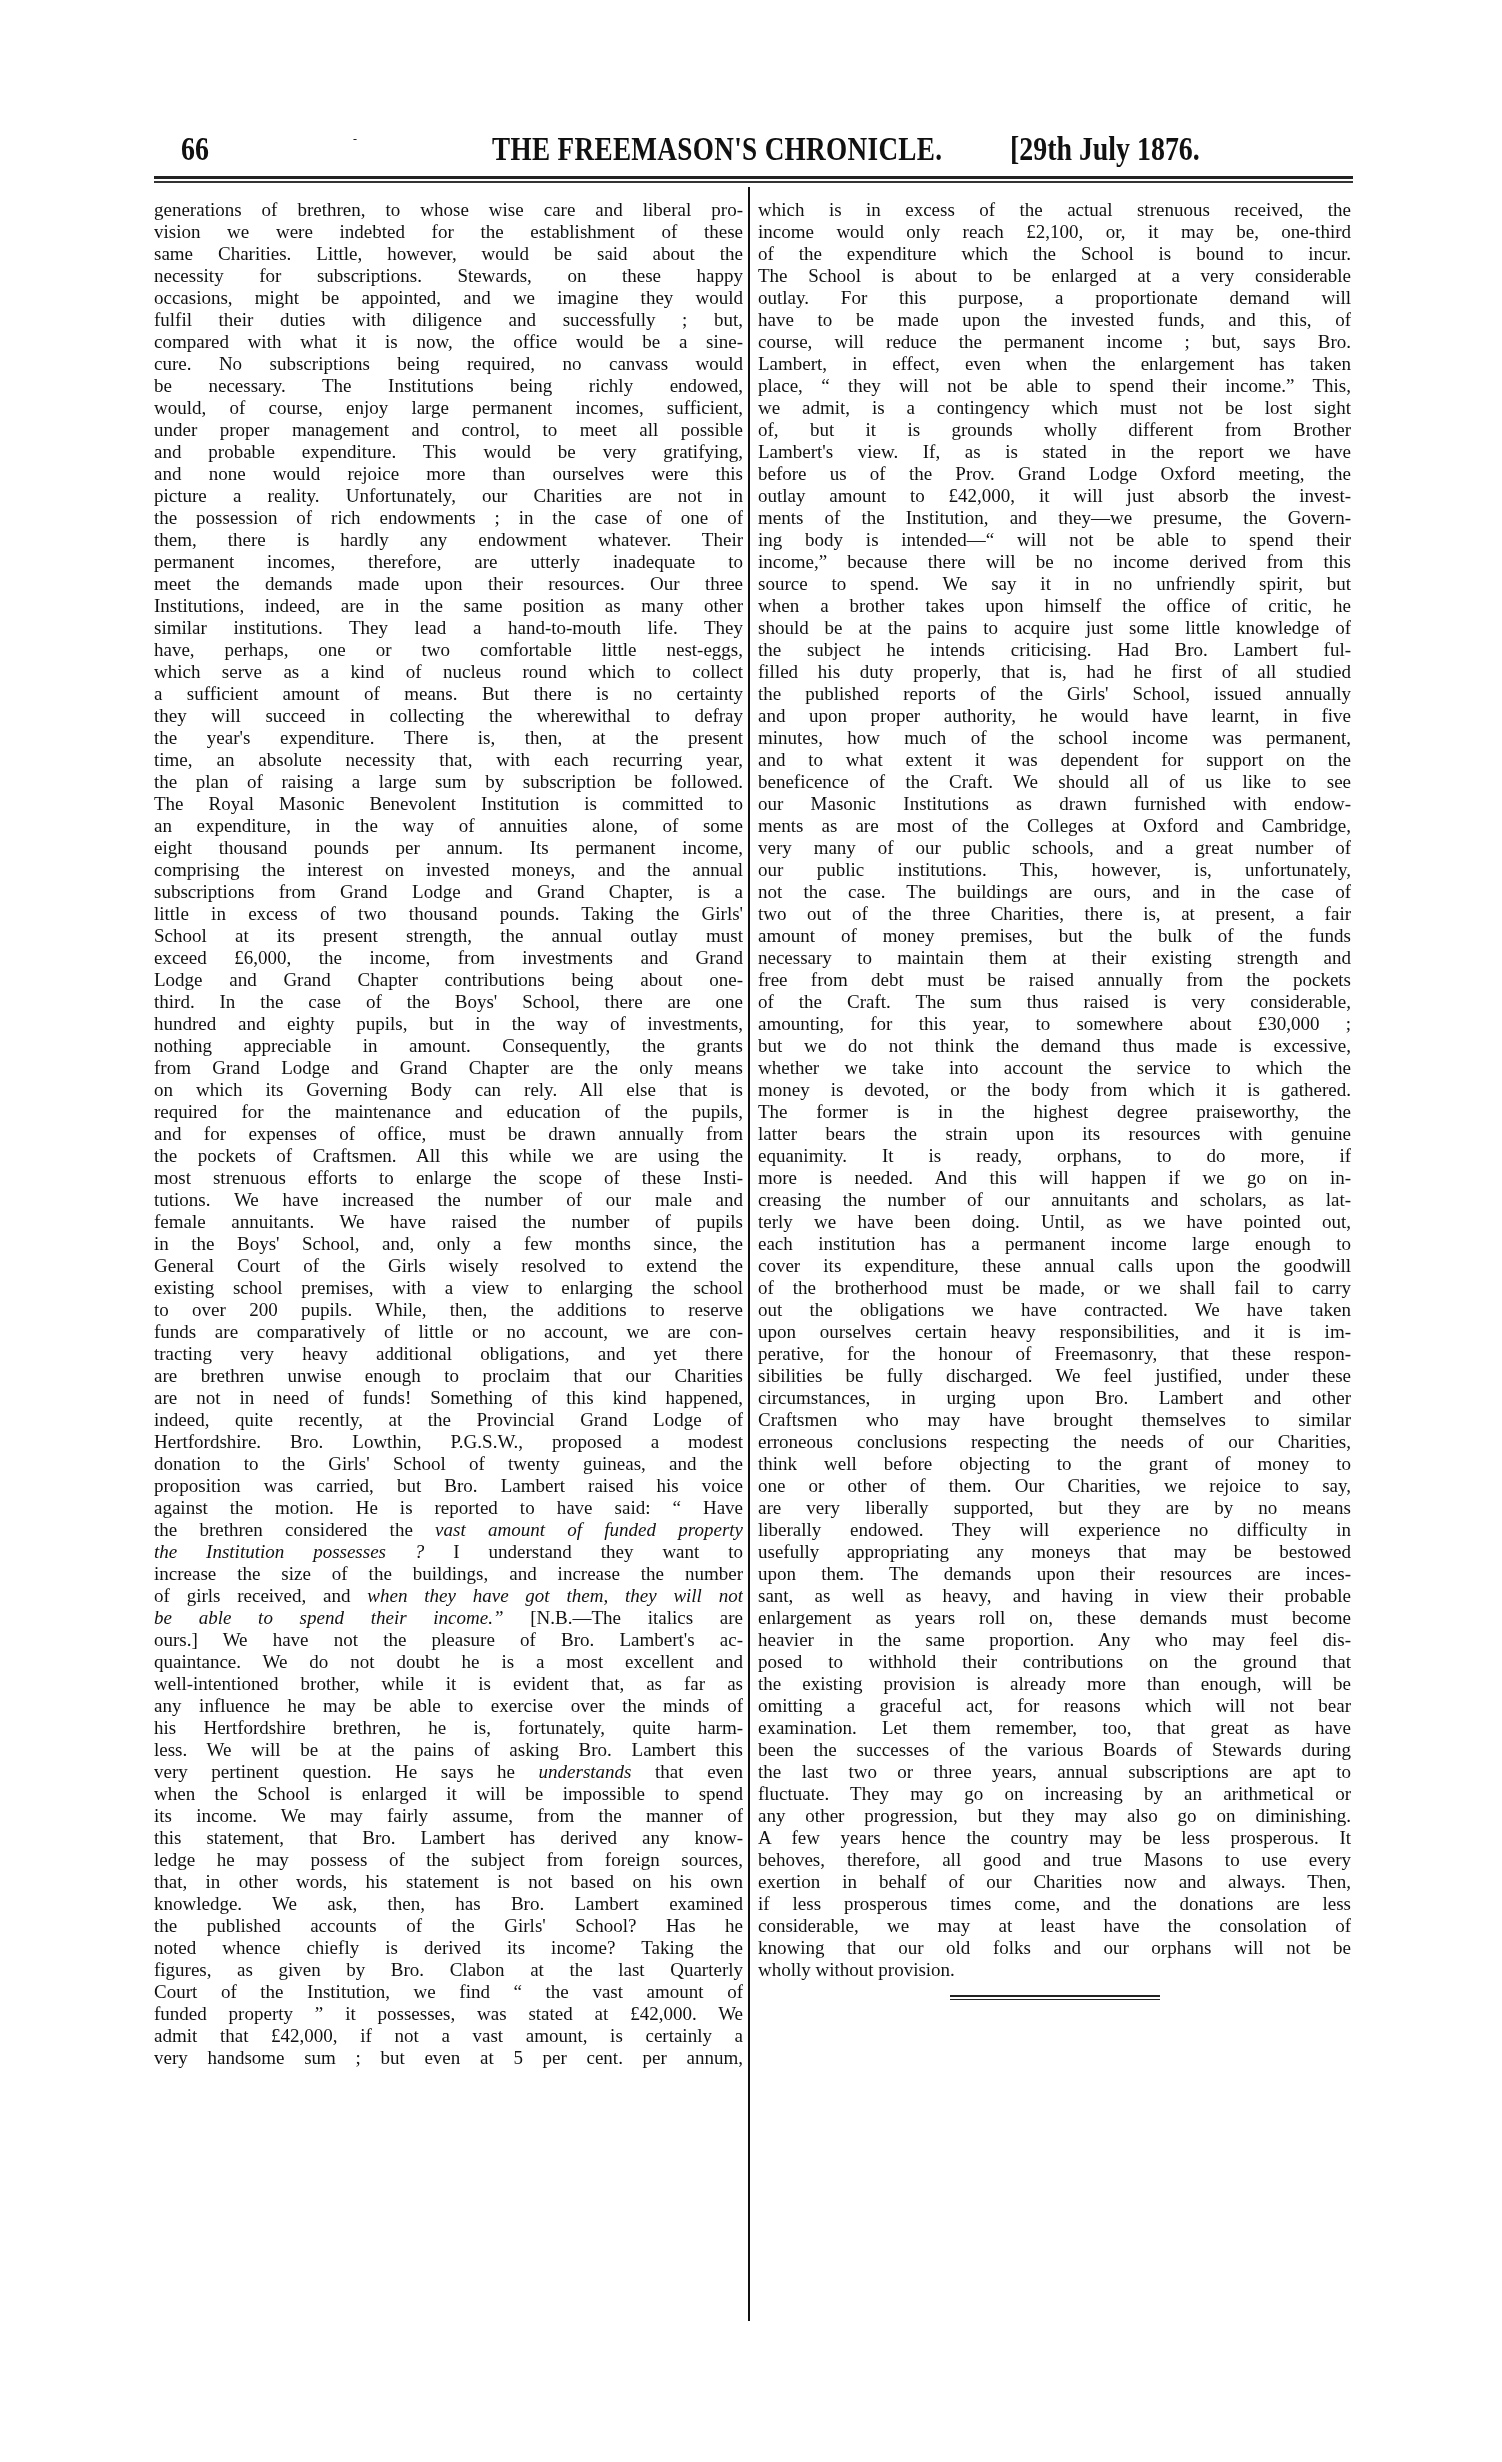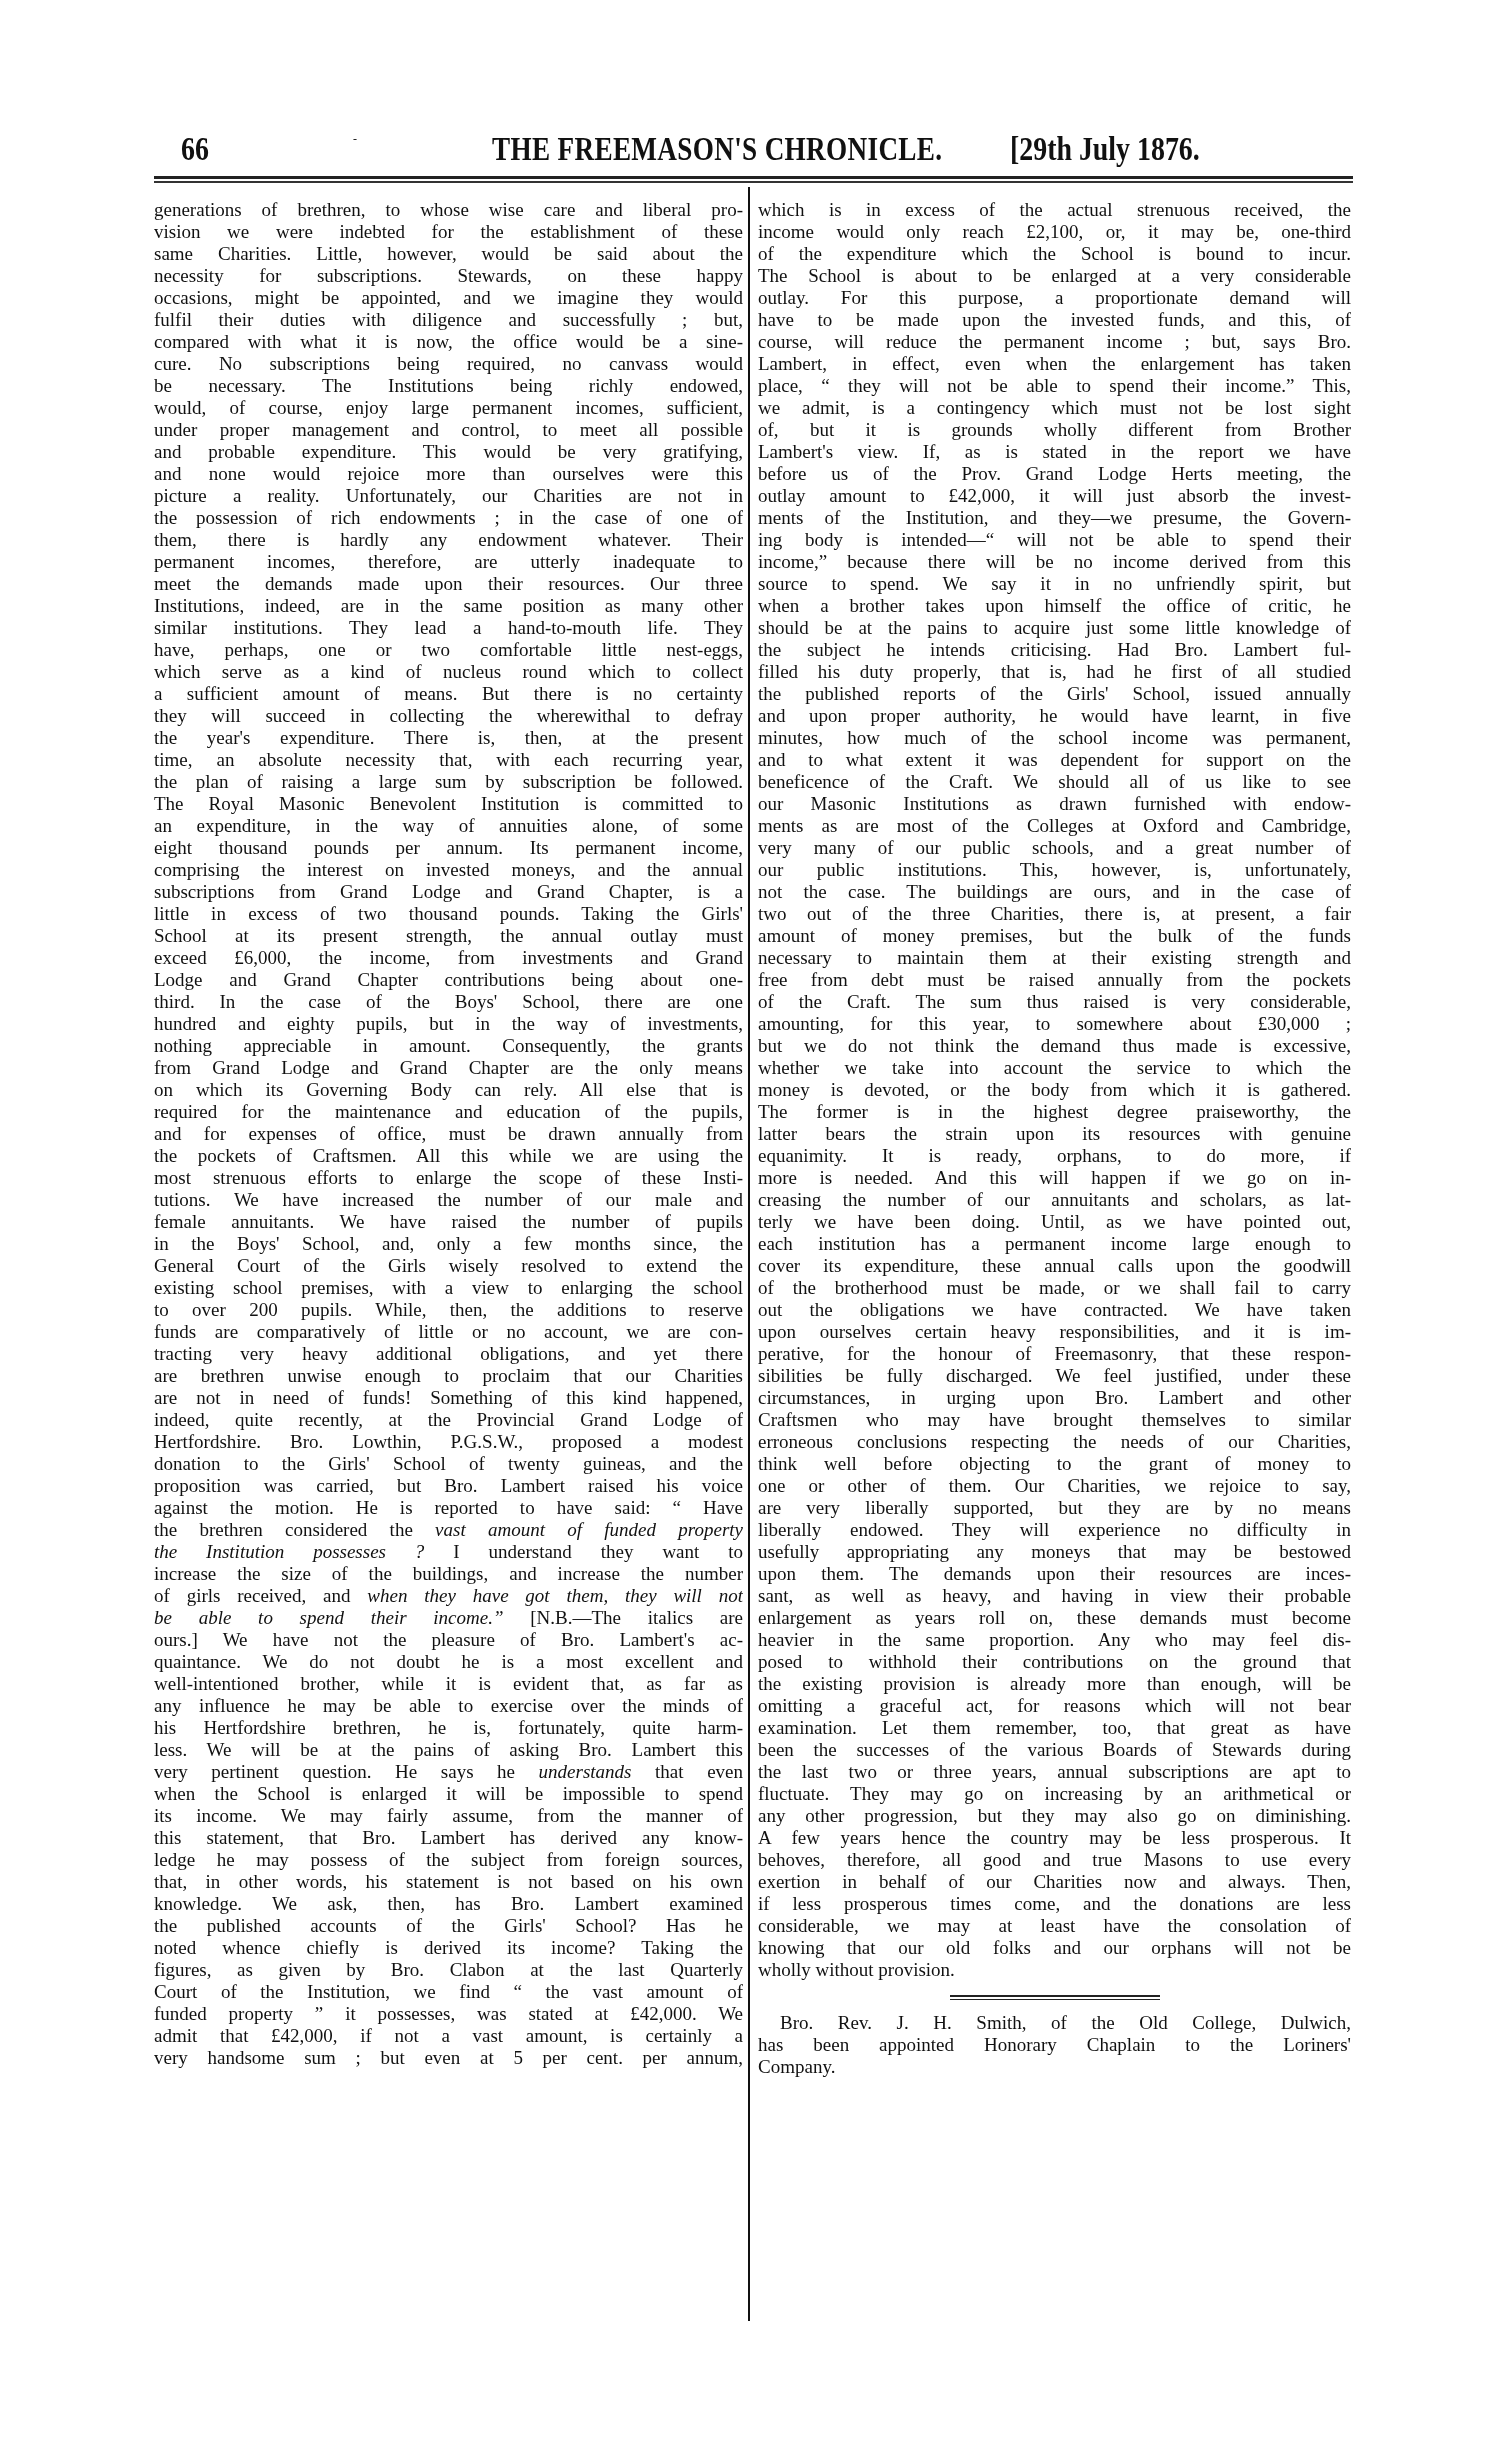--- a/index.html
+++ b/index.html
@@ -131,21 +131,21 @@
       <span class="line">of the expenditure which the School is bound to incur.</span>
       <span class="line">The School is about to be enlarged at a very considerable</span>
       <span class="line">outlay.  For this purpose, a proportionate demand will</span>
       <span class="line">have to be made upon the invested funds, and this, of</span>
       <span class="line">course, will reduce the permanent income ; but, says Bro.</span>
       <span class="line">Lambert, in effect, even when the enlargement has taken</span>
       <span class="line">place, “ they will not be able to spend their income.”  This,</span>
       <span class="line">we admit, is a contingency which must not be lost sight</span>
       <span class="line">of, but it is grounds wholly different from Brother</span>
       <span class="line">Lambert's view.  If, as is stated in the report we have</span>
-      <span class="line">before us of the Prov. Grand Lodge Herts meeting, the</span>
+      <span class="line">before us of the Prov. Grand Lodge Oxford meeting, the</span>
       <span class="line">outlay amount to £42,000, it will just absorb the invest-</span>
       <span class="line">ments of the Institution, and they—we presume, the Govern-</span>
       <span class="line">ing body is intended—“ will not be able to spend their</span>
       <span class="line">income,” because there will be no income derived from this</span>
       <span class="line">source to spend.  We say it in no unfriendly spirit, but</span>
       <span class="line">when a brother takes upon himself the office of critic, he</span>
       <span class="line">should be at the pains to acquire just some little knowledge of</span>
       <span class="line">the subject he intends criticising.  Had Bro. Lambert ful-</span>
       <span class="line">filled his duty properly, that is, had he first of all studied</span>
       <span class="line">the published reports of the Girls' School, issued annually</span>
@@ -201,20 +201,15 @@
       <span class="line">fluctuate.  They may go on increasing by an arithmetical or</span>
       <span class="line">any other progression, but they may also go on diminishing.</span>
       <span class="line">A few years hence the country may be less prosperous.  It</span>
       <span class="line">behoves, therefore, all good and true Masons to use every</span>
       <span class="line">exertion in behalf of our Charities now and always.  Then,</span>
       <span class="line">if less prosperous times come, and the donations are less</span>
       <span class="line">considerable, we may at least have the consolation of</span>
       <span class="line">knowing that our old folks and our orphans will not be</span>
       <span class="line last">wholly without provision.</span>
       <div class="sep"></div>
-      <div class="notice">
-        <span class="line" style="text-indent: 22px;">Bro. Rev. J. H. Smith, of the Old College, Dulwich,</span>
-        <span class="line">has been appointed Honorary Chaplain to the Loriners'</span>
-        <span class="line last">Company.</span>
-      </div>
     </div>
 </div>
 
 
 </body></html>

